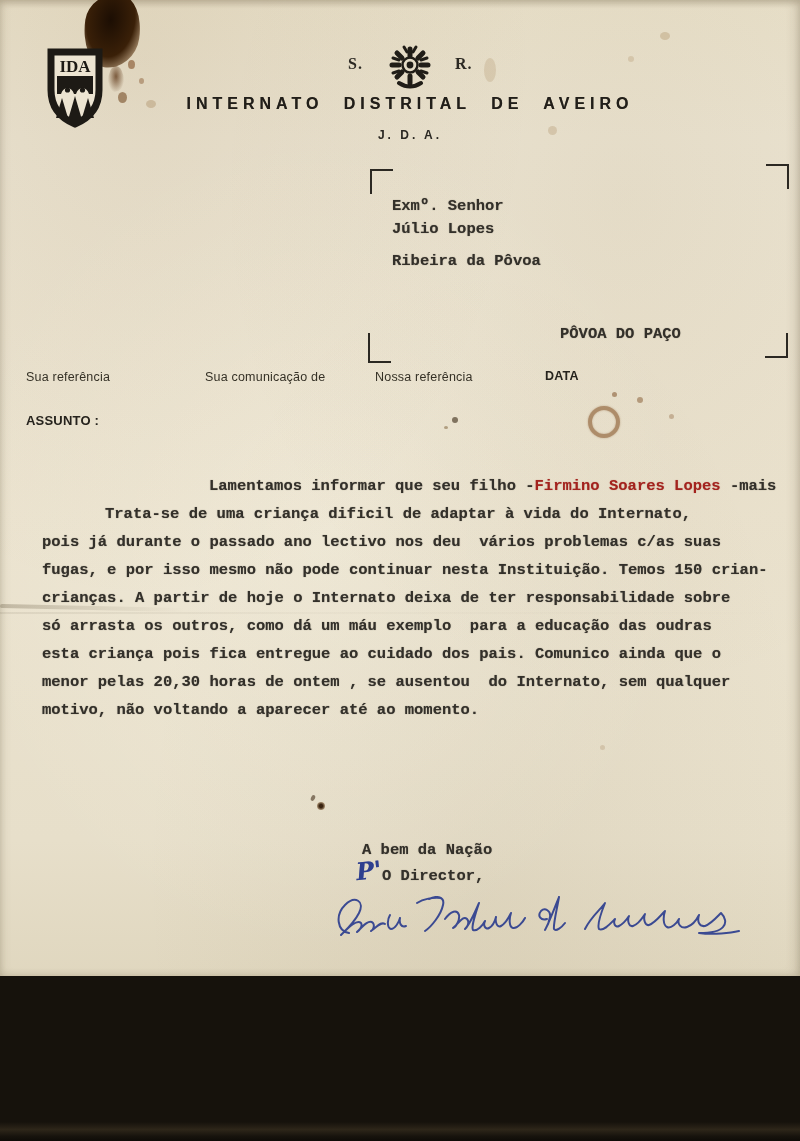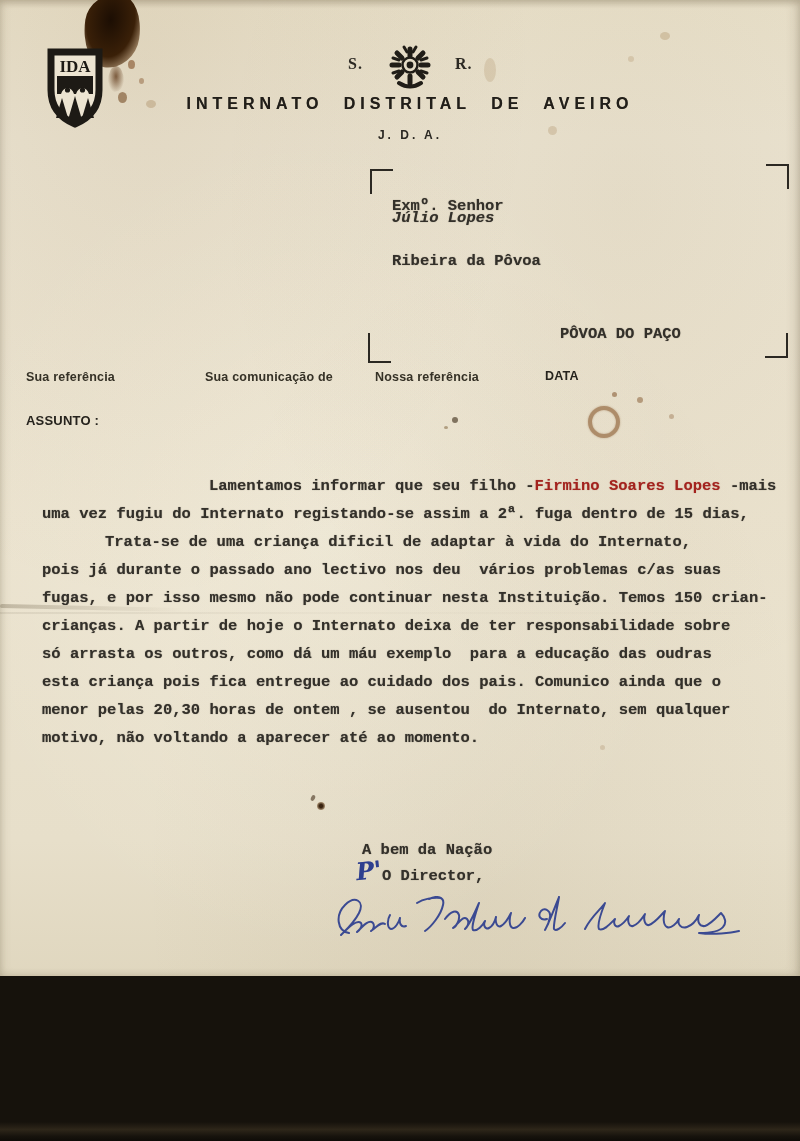--- a/index.html
+++ b/index.html
@@ -29,21 +29,21 @@
   }
   .red{color:#a3231e;text-shadow:0 0 1px rgba(150,35,28,.5);}
   
   .print{color:#2c2923;}
   .sr{font-family:"Liberation Serif","DejaVu Serif",serif;font-size:16px;font-weight:600;letter-spacing:1px;}
   .title{
     font-size:16px;font-weight:bold;letter-spacing:5px;word-spacing:11px;
     text-align:center;color:#211e19;text-shadow:0 0 .5px rgba(30,28,22,.6);
   }
   .subtitle{font-size:12px;font-weight:600;letter-spacing:3px;text-align:center;color:#2a2722;}
-  .reflabel{font-size:12.5px;font-weight:700;color:#353126;letter-spacing:.2px;}
+  .reflabel{font-size:12.5px;font-weight:400;color:#353126;letter-spacing:.2px;}
   .reflabel.strong{font-weight:bold;color:#26231d;}
   
   .crn{width:21px;height:23px;}
   .crn.tl{border-left:2.5px solid #2b2822;border-top:2.5px solid #2b2822;}
   .crn.tr{border-right:2.5px solid #2b2822;border-top:2.5px solid #2b2822;}
   .crn.bl{border-left:2.5px solid #2b2822;border-bottom:2.5px solid #2b2822;}
   .crn.br{border-right:2.5px solid #2b2822;border-bottom:2.5px solid #2b2822;}
   
   .bodyblock{left:42px;top:472px;width:752px;}
   .bl{height:28px;}
@@ -134,34 +134,33 @@
 
   <div class="abs title" style="left:168px;top:95px;width:484px;">INTERNATO DISTRITAL DE AVEIRO</div>
   <div class="abs subtitle" style="left:168px;top:128px;width:484px;">J. D. A.</div>
 
   <div class="abs crn tl" style="left:370px;top:169px;"></div>
   <div class="abs crn tr" style="left:766px;top:164px;"></div>
   <div class="abs crn bl" style="left:368px;top:333px;"></div>
   <div class="abs crn br" style="left:765px;top:333px;"></div>
 
   <div class="abs t" style="left:392px;top:192px;">Exmº. Senhor</div>
-  <div class="abs t" style="left:392px;top:204px;font-style:italic;">Júlio Lopes</div>
+  <div class="abs t" style="left:392px;top:215px;">Júlio Lopes</div>
   <div class="abs t" style="left:392px;top:247px;">Ribeira da Pôvoa</div>
   <div class="abs t" style="left:560px;top:320px;">PÔVOA DO PAÇO</div>
 
   <span class="abs reflabel" style="left:26px;top:370px;">Sua referência</span>
   <span class="abs reflabel" style="left:205px;top:370px;">Sua comunicação de</span>
   <span class="abs reflabel" style="left:375px;top:370px;">Nossa referência</span>
   <span class="abs reflabel strong" style="left:545px;top:369px;">DATA</span>
 
   <span class="abs reflabel strong" style="left:26px;top:413px;font-size:13px;">ASSUNTO :</span>
 
   <div class="abs bodyblock">
     <div class="t bl ind1"><span>Lamentamos informar que seu filho -</span><span class="red">Firmino Soares Lopes</span><span> -mais</span></div>
-    <div class="t bl">uma vez fugiu do Internato registando-se assim a 2ª. fuga dentro de 15 dias,</div>
     <div class="t bl ind2">Trata-se de uma criança dificil de adaptar à vida do Internato,</div>
     <div class="t bl">pois já durante o passado ano lectivo nos deu  vários problemas c/as suas</div>
     <div class="t bl">fugas, e por isso mesmo não pode continuar nesta Instituição. Temos 150 crian-</div>
     <div class="t bl">crianças. A partir de hoje o Internato deixa de ter responsabilidade sobre</div>
     <div class="t bl">só arrasta os outros, como dá um máu exemplo  para a educação das oudras</div>
     <div class="t bl">esta criança pois fica entregue ao cuidado dos pais. Comunico ainda que o</div>
     <div class="t bl">menor pelas 20,30 horas de ontem , se ausentou  do Internato, sem qualquer</div>
     <div class="t bl">motivo, não voltando a aparecer até ao momento.</div>
   </div>
 

